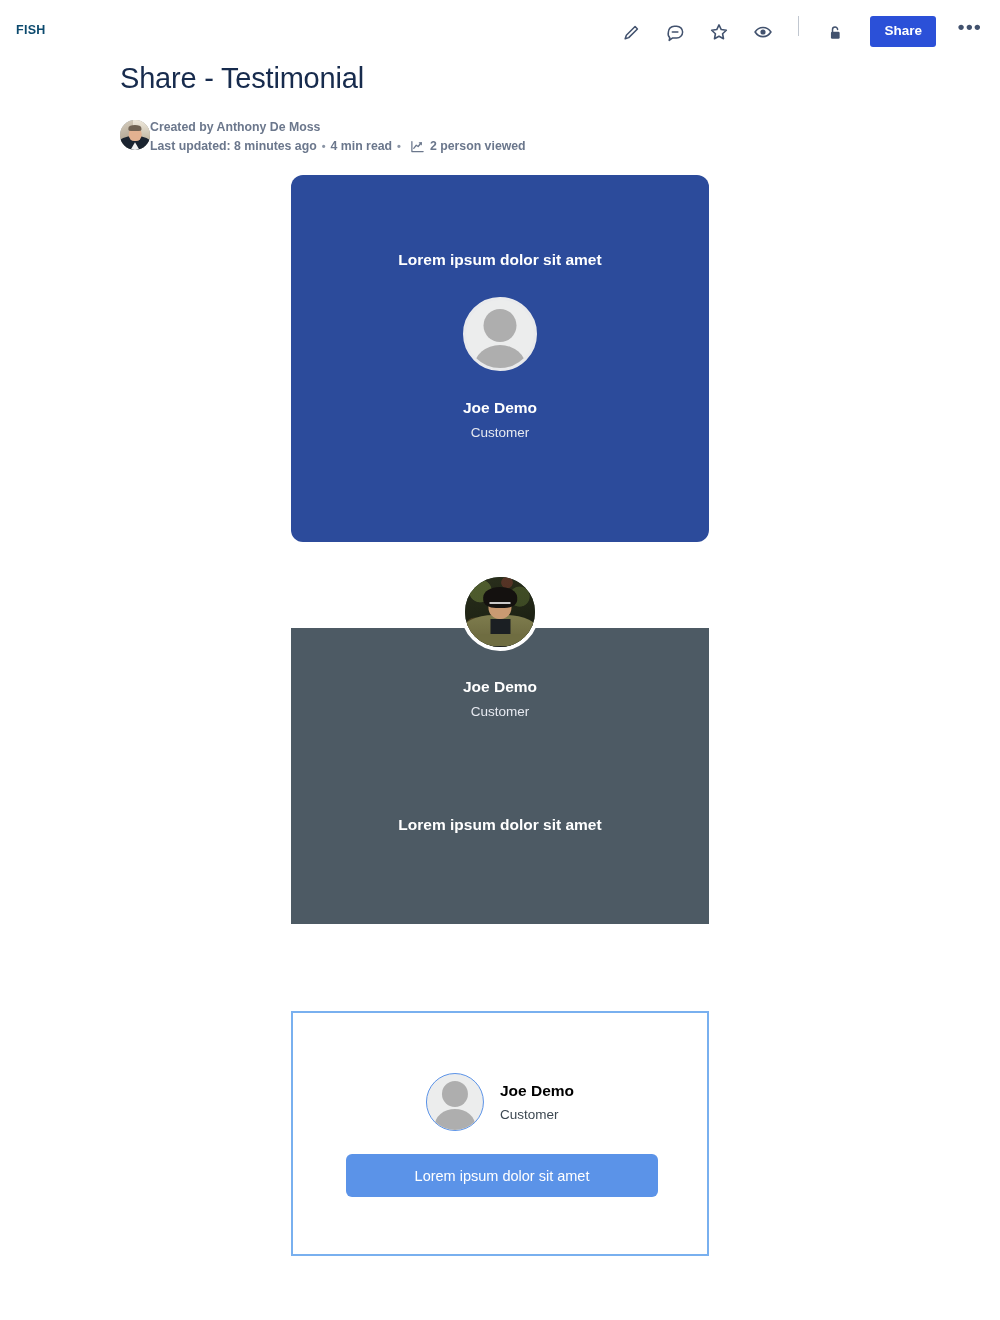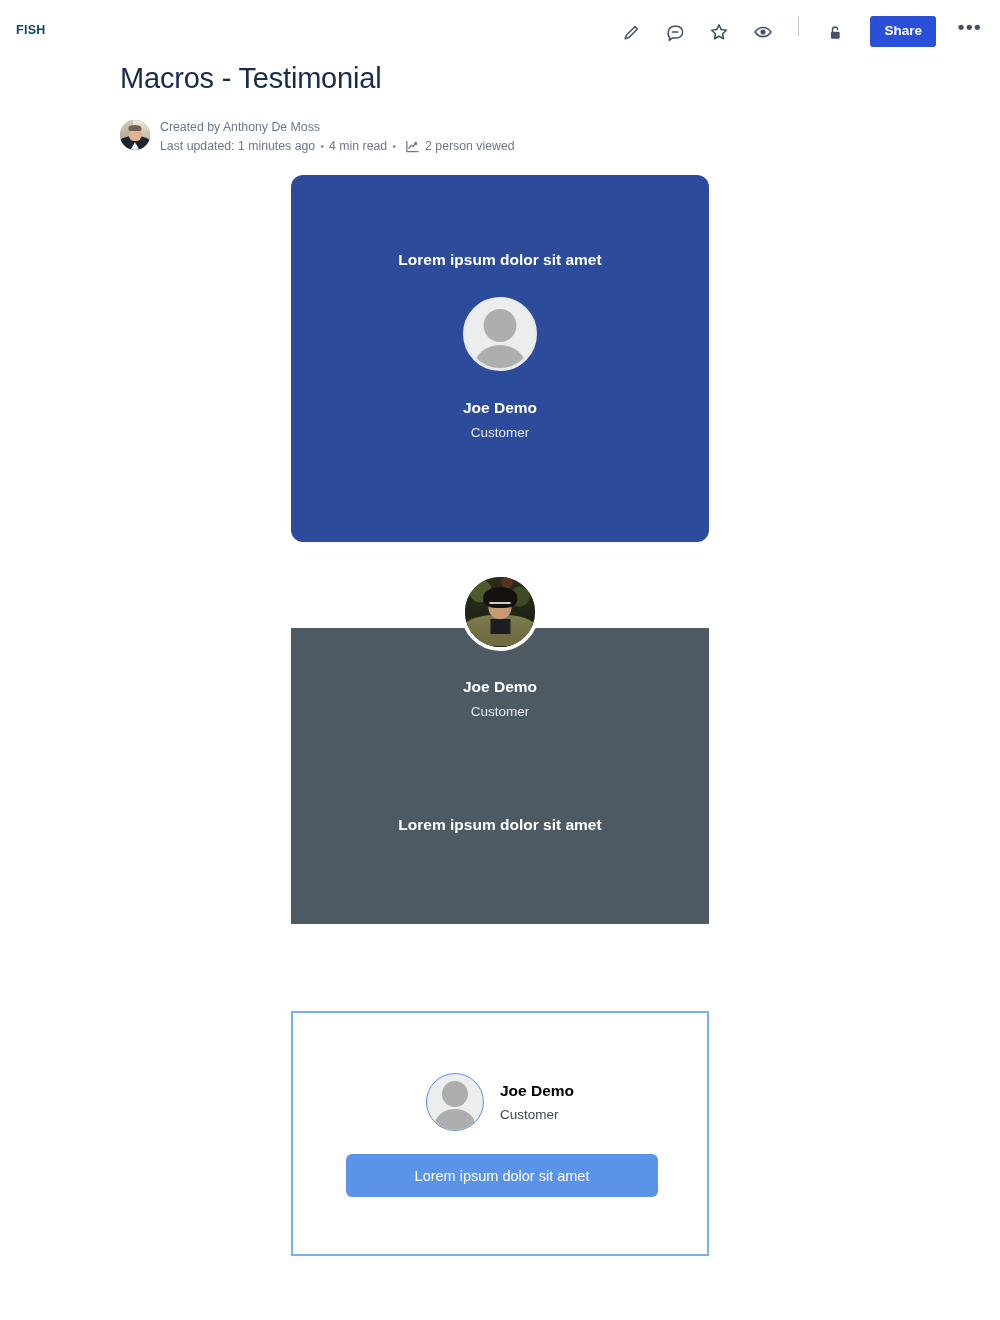--- a/index.html
+++ b/index.html
@@ -87,21 +87,22 @@
     font-weight: normal;
     color: #172b4d;
     letter-spacing: -0.2px;
     margin: 0;
   }
   .byline {
     position: absolute;
     left: 120px; top: 118px;
     display: flex;
     align-items: flex-start;
-    gap: 10px;
+    gap: 0;
+    font-weight: bold;
   }
   .byline-avatar {
     width: 30px; height: 30px;
     border-radius: 50%;
     overflow: hidden;
     flex: none;
     margin-top: 2px;
     background: #9aa7b0;
     position: relative;
   }
@@ -325,37 +326,37 @@
       <svg width="19" height="19" viewBox="0 0 24 24" fill="none" stroke="#42526e" stroke-width="1.9" stroke-linecap="round" stroke-linejoin="round">
         <rect x="7.5" y="11" width="11" height="9" rx="1.6" fill="#42526e" stroke="none"></rect>
         <path d="M9.5 11V8.2A3.2 3.2 0 0 1 12.7 5a3.2 3.2 0 0 1 3.2 3.2"></path>
       </svg>
     </div>
     <button class="share-btn">Share</button>
     <div class="more-btn">•••</div>
   </div>
 </div>
 
-<h1 class="page-title">Macros - Testimonial</h1>
+<h1 class="page-title">Share - Testimonial</h1>
 
 <div class="byline">
   <div class="byline-avatar">
     <div class="photo">
       <div class="p-bl-bg"></div>
       <div class="p-bl-wall"></div>
       <div class="p-bl-suit"></div>
       <div class="p-bl-face"></div>
       <div class="p-bl-hair"></div>
       <div class="p-bl-shirt"></div>
     </div>
   </div>
   <div class="byline-text">
     <div>Created by Anthony De Moss</div>
     <div class="byline-row2">
-      <span>Last updated: 1 minutes ago</span>
+      <span>Last updated: 8 minutes ago</span>
       <span class="dotsep">•</span>
       <span>4 min read</span>
       <span class="dotsep">•</span>
       <span class="views-icon">
         <svg width="15" height="15" viewBox="0 0 24 24" fill="none" stroke="#6b778c" stroke-width="2" stroke-linecap="round" stroke-linejoin="round">
           <path d="M3 4v16h18"></path>
           <path d="M6 15l4-5 3 2 5-6"></path>
           <path d="M15 6h3v3"></path>
         </svg>
       </span>

